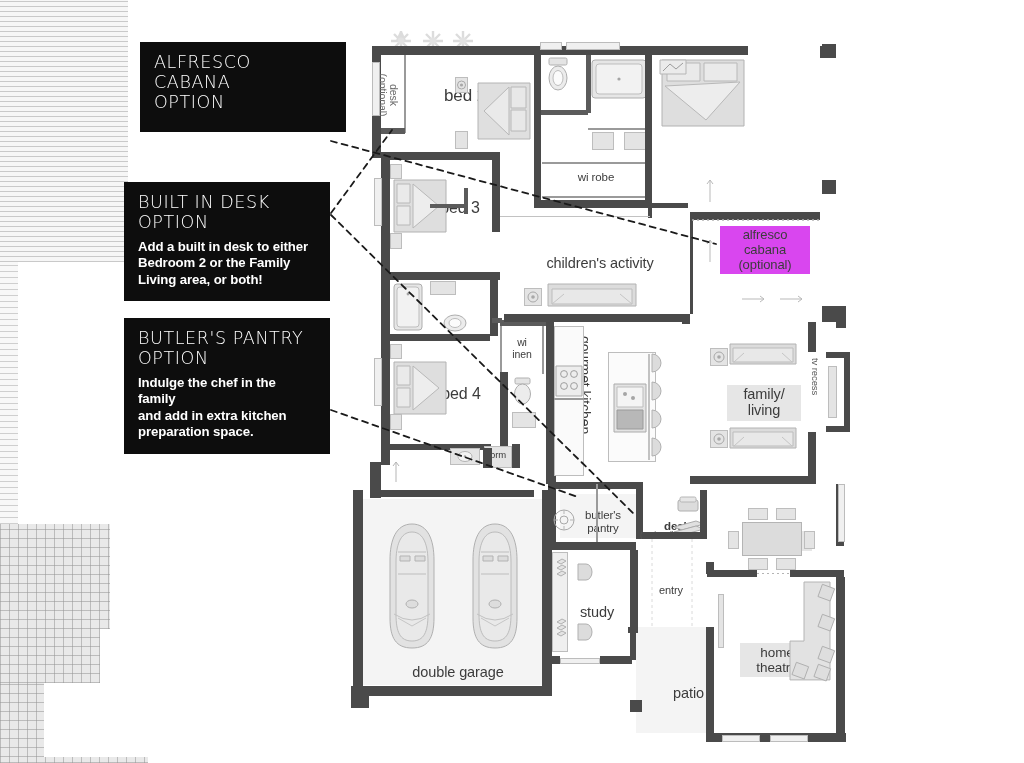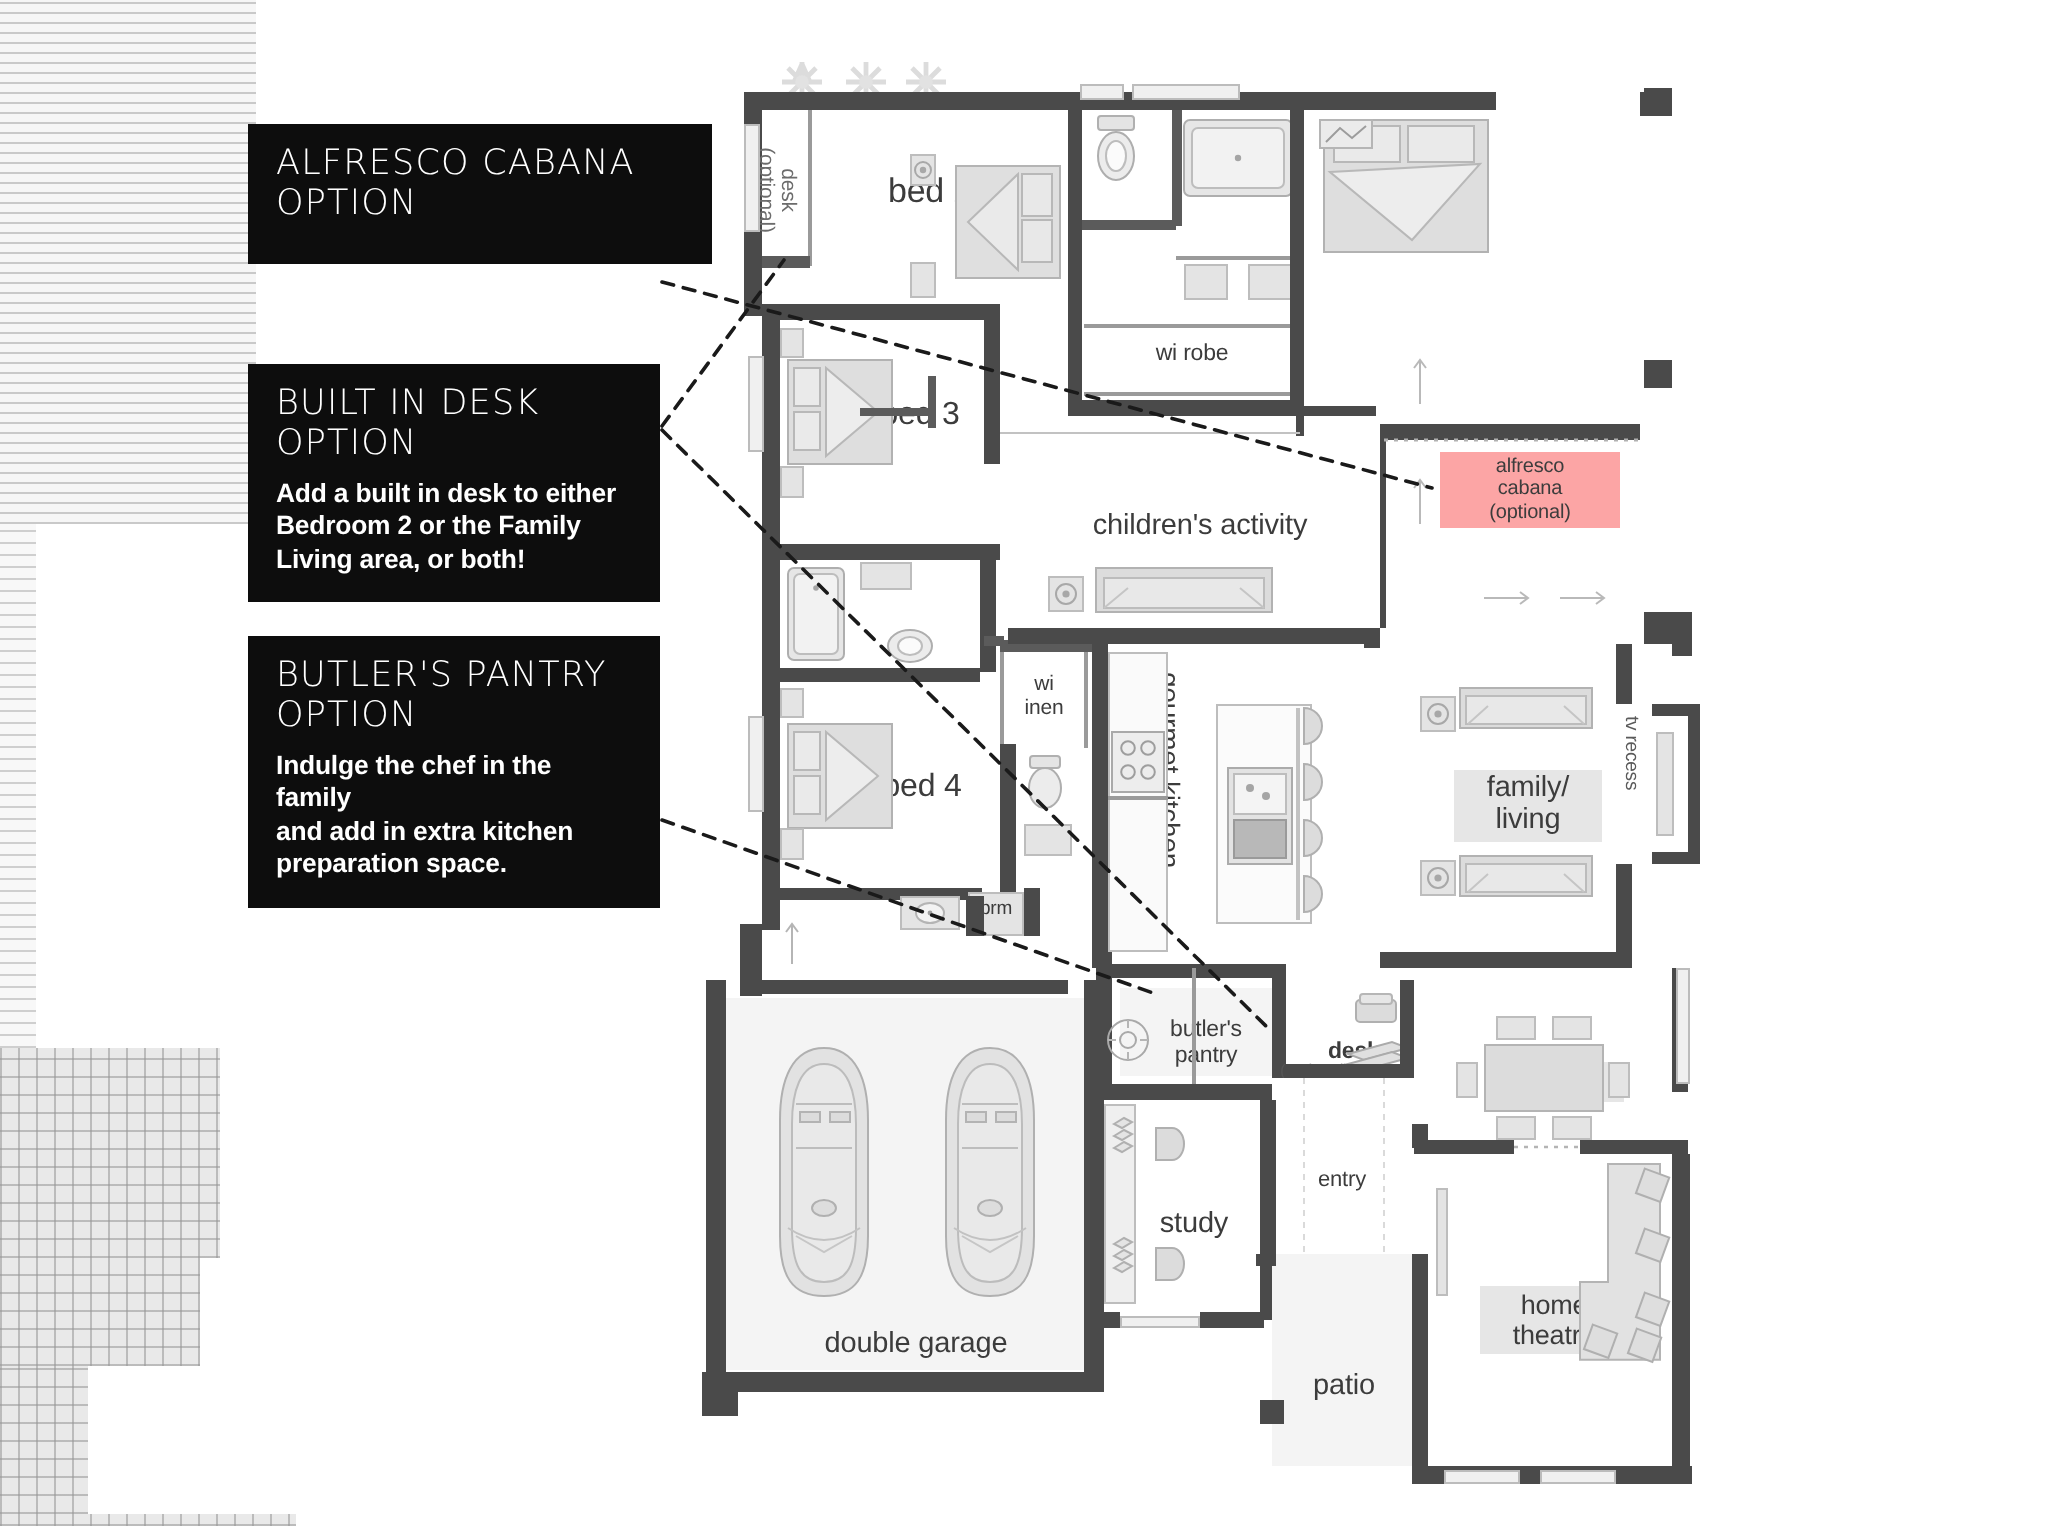--- a/index.html
+++ b/index.html
@@ -19,21 +19,21 @@
   .callout .ttl{
     font-family:"DejaVu Sans","Liberation Sans",sans-serif;
     font-weight:300;font-size:17.5px;line-height:20px;
     letter-spacing:0.6px;white-space:pre-line;margin-bottom:7px;
   }
   .callout .body{
     font-family:"Liberation Sans","DejaVu Sans",sans-serif;
     font-weight:bold;font-size:13.2px;line-height:16.4px;
     letter-spacing:-0.1px;white-space:pre-line;
   }
-  #callout-alfresco{left:124px;top:42px;width:232px;margin-top:20px;}
+  #callout-alfresco{left:140px;top:42px;width:206px;}
   #callout-desk{left:124px;top:182px;width:206px;}
   #callout-pantry{left:124px;top:318px;width:206px;}
 
   
   #leaders{position:absolute;left:0;top:0;width:1024px;height:763px;z-index:35;pointer-events:none;}
 
   
   .wall{position:absolute;background:#4a4a4a;}
   .wall.lt{background:#5b5b5b;}
   .thin{position:absolute;background:#9a9a9a;}
@@ -179,21 +179,21 @@
   </svg>
   <div class="wall" style="left:820px;top:46px;width:9px;height:12px;"></div>
   <div class="wall" style="left:684px;top:212px;width:136px;height:8px;"></div>
   <div class="wall" style="left:652px;top:203px;width:36px;height:9px;"></div>
   <div class="wall" style="left:684px;top:212px;width:9px;height:102px;"></div>
 
   <svg class="det" style="left:692px;top:216px;" width="130" height="8" viewBox="0 0 130 8">
     <line x1="0" y1="4" x2="130" y2="4" stroke="#b0b0b0" stroke-width="1.4" stroke-dasharray="2 3"></line>
   </svg>
 
-  <div class="lbl" style="left:720px;top:226px;width:86px;font-size:10px;line-height:1.14;background:#fca5a5;padding:2px;">alfresco
+  <div class="lbl" style="left:720px;top:226px;width:86px;font-size:13px;line-height:1.14;background:#d946ef;padding:2px;">alfresco
 cabana
 (optional)</div>
 
   <svg class="det" style="left:700px;top:170px;" width="30" height="120" viewBox="0 0 30 120">
     <g stroke="#b9b9b9" fill="none" stroke-width="1">
       <path d="M10 10 v22 M7 14 l3 -4 l3 4"></path>
       <path d="M10 70 v22 M7 74 l3 -4 l3 4"></path>
     </g>
   </svg>
   <svg class="det" style="left:740px;top:292px;" width="70" height="14" viewBox="0 0 70 14">
@@ -438,21 +438,21 @@
         <path d="M1 4 l5 -3 l4 2 l-5 3 z M1 10 l5 -3 l4 2 l-5 3 z M1 16 l5 -3 l4 2 l-5 3 z"></path>
       </g>
   </svg>
   <div class="wall" style="left:630px;top:550px;width:8px;height:110px;"></div>
   <div class="wall" style="left:544px;top:656px;width:16px;height:8px;"></div>
   <div class="wall" style="left:600px;top:656px;width:32px;height:8px;"></div>
   <div class="glass" style="left:560px;top:658px;width:40px;height:6px;"></div>
   <div class="wall" style="left:544px;top:550px;width:8px;height:114px;"></div>
 
   <div class="fill-l" style="left:636px;top:627px;width:72px;height:106px;"></div>
-  <div class="lbl" style="left:640px;top:686px;width:64px;font-size:14.5px;">patio</div>
+  <div class="lbl" style="left:640px;top:686px;width:64px;font-size:14.5px;text-align:right;">patio</div>
   <div class="wall" style="left:628px;top:627px;width:10px;height:6px;"></div>
   <div class="wall" style="left:630px;top:700px;width:12px;height:12px;"></div>
   <div class="wall" style="left:706px;top:627px;width:8px;height:106px;"></div>
 
   <div class="room" style="left:714px;top:577px;width:128px;height:156px;"></div>
   <div class="lbl shade" style="left:740px;top:643px;width:62px;font-size:13.5px;line-height:1.12;">home
 theatre</div>
   <div class="furn2" style="left:718px;top:594px;width:6px;height:54px;"></div>
   <svg class="det" style="left:790px;top:582px;" width="46" height="136" viewBox="0 0 46 136">
     <path d="M14 0 L14 82 L0 82 L0 136 L40 136 L40 0 Z" fill="#e2e2e2" stroke="#b4b4b4" transform="translate(0,0) scale(1,0.72)"></path>

